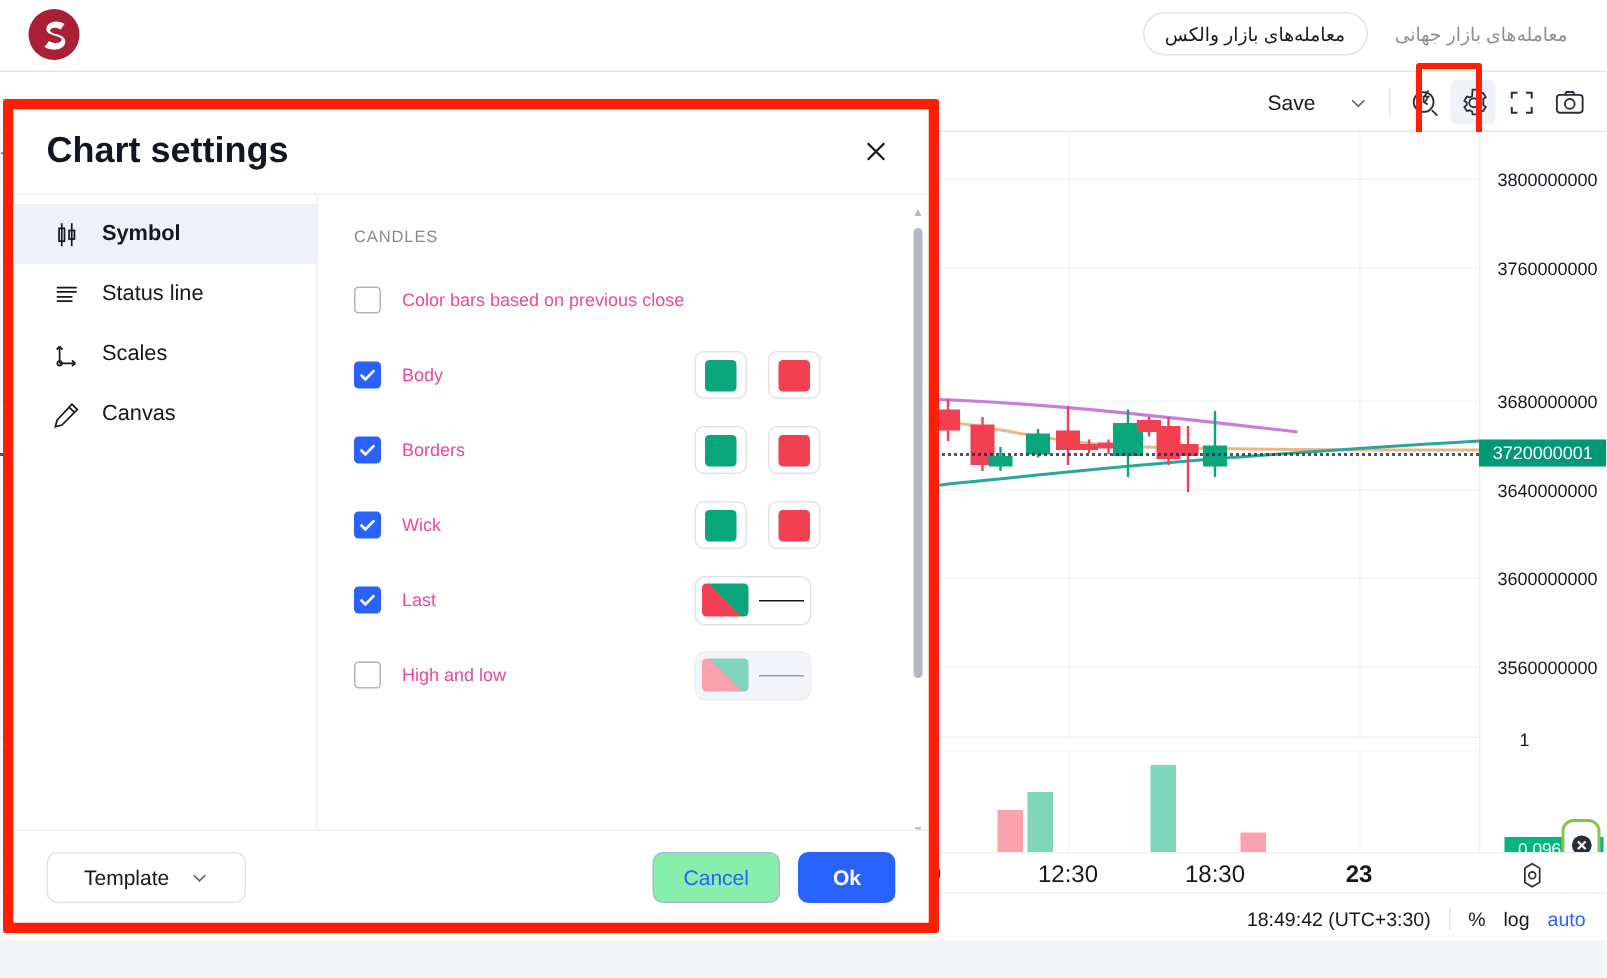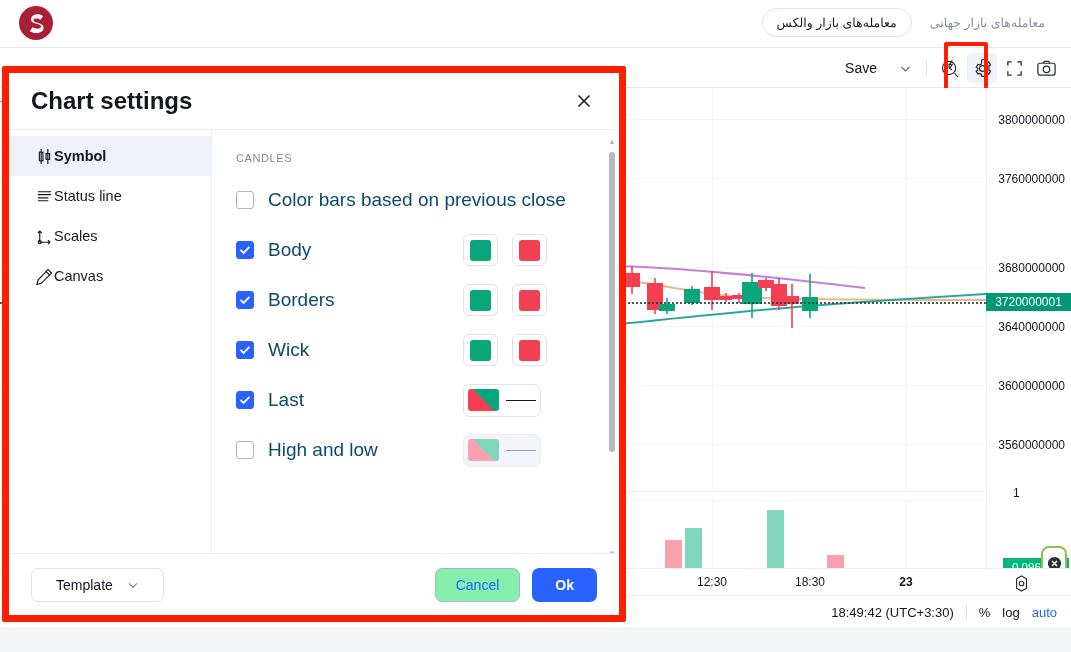--- a/index.html
+++ b/index.html
@@ -61,21 +61,21 @@
     font-size: 11.5px; display: flex; align-items: center; justify-content: center;
   }
   .gridline { position: absolute; left: 0; height: 1px; background: #f3f5f7; }
   .vgrid { position: absolute; top: 0; width: 1px; background: #f3f5f7; }
   .last-line { position: absolute; left: 0; height: 0; border-top: 2px dotted #2a3b47; opacity: .85; }
 
   .time-axis {
     position: absolute; left: 0; top: 568px; width: 1071px; height: 27px;
     border-top: 1px solid #eceff3; background: #fff;
   }
-  .time-tick { position: absolute; top: 6px; font-size: 12px; color: #131722; transform: translateX(-50%); }
+  .time-tick { position: absolute; top: 6px; font-size: 16px; color: #131722; transform: translateX(-50%); }
   .time-tick.bold { font-weight: bold; }
 
   .status-bar {
     position: absolute; left: 0; top: 595px; width: 1071px; height: 32px;
     border-top: 1px solid #eceff3; background: #fff;
   }
   .sb-right { position: absolute; right: 14px; top: 0; height: 32px; display: flex; align-items: center; gap: 12px; }
   .sb-time { font-size: 13px; color: #131722; }
   .sb-div { width: 1px; height: 15px; background: #dfe2ea; }
   .sb-btn { font-size: 13px; color: #131722; cursor: pointer; }
@@ -93,30 +93,30 @@
     position: absolute; left: 2px; top: 66px; width: 624px; height: 556px;
     border: 7px solid #ff1f00; background: #fff; border-radius: 2px;
   }
   .modal { position: absolute; left: 9px; top: 73px; width: 610px; height: 542px; background: #fff; display: flex; flex-direction: column; }
   .modal-head { height: 56px; display: flex; align-items: center; justify-content: space-between; padding: 0 22px; flex: 0 0 auto; }
   .modal-title { font-size: 24px; font-weight: bold; color: #131722; }
   .modal-close { width: 26px; height: 26px; cursor: pointer; display: flex; align-items: center; justify-content: center; }
   .modal-body { flex: 1 1 auto; display: flex; border-top: 1px solid #eceff3; min-height: 0; }
 
   .nav { width: 203px; border-right: 1px solid #eceff3; padding-top: 6px; flex: 0 0 auto; }
-  .nav-item { height: 40px; display: flex; align-items: center; padding-left: 26px; cursor: pointer; }
+  .nav-item { height: 40px; display: flex; align-items: center; gap: 14px; padding-left: 26px; cursor: pointer; }
   .nav-item.active { background: #eef2f8; }
   .nav-label { font-size: 14.5px; color: #131722; }
   .nav-item.active .nav-label { font-weight: bold; }
 
   .panel { flex: 1 1 auto; position: relative; padding: 22px 20px 10px 24px; overflow: hidden; }
   .section-title { font-size: 11px; color: #868993; letter-spacing: .6px; margin-bottom: 18px; }
   .section-title.second { margin-top: 28px; }
   .opt-row { display: flex; align-items: center; height: 36px; margin-bottom: 14px; }
-  .opt-row .lbl { font-size: 19px; color: #0c4a6e; margin-left: 14px; width: 195px; }
+  .opt-row .lbl { font-size: 12px; color: #ec4899; margin-left: 14px; width: 195px; }
   .opt-row.single .lbl { width: auto; }
 
   .cb { width: 18px; height: 18px; border-radius: 3px; border: 1.5px solid #b2b5be; background: #fff; cursor: pointer; flex: 0 0 auto; }
   .cb.on { background: #2962ff; border-color: #2962ff; display: flex; align-items: center; justify-content: center; }
 
   .swatch-wrap { display: flex; gap: 14px; }
   .swatch {
     width: 35px; height: 32px; border: 1px solid #e0e3eb; border-radius: 6px; background: #fff;
     display: flex; align-items: center; justify-content: center; cursor: pointer;
   }

